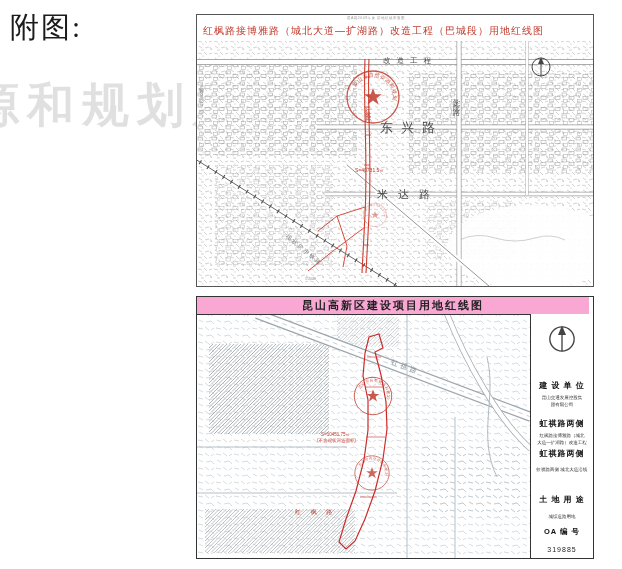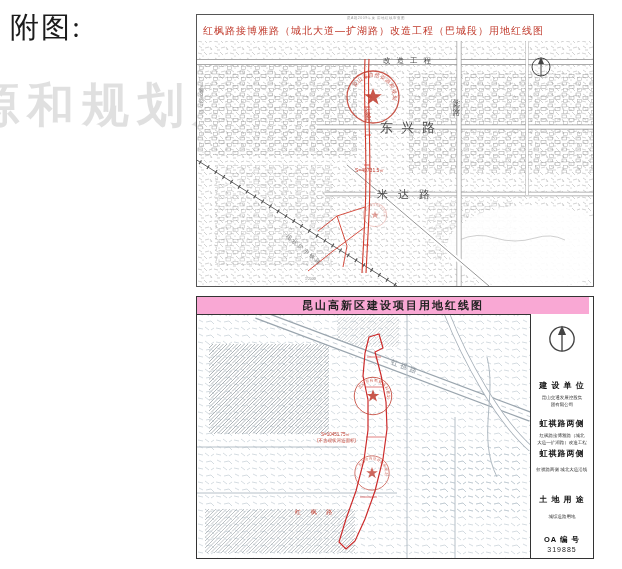--- a/index.html
+++ b/index.html
@@ -164,18 +164,18 @@
       <div class="ph" style="top:66px;text-align:center;">建 设 单 位</div>
       <div class="pv" style="top:81px;">昆山交通发展控股集</div>
       <div class="pv" style="top:88px;">团有限公司</div>
       <div class="ph" style="top:104px;">虹祺路两侧</div>
       <div class="pv" style="top:119px;">红枫路接博雅路（城北</div>
       <div class="pv" style="top:126px;">大道—扩湖路）改造工程</div>
       <div class="ph" style="top:134px;">虹祺路两侧</div>
       <div class="pv" style="top:153px;">虹祺路两侧  城北大道沿线</div>
       <div class="ph" style="top:180px;">土 地 用 途</div>
       <div class="pv" style="top:200px;">城镇道路用地</div>
-      <div class="ph" style="top:213px;font-size:7.5px;margin-top:8px;">OA 编 号</div>
+      <div class="ph" style="top:213px;font-size:7.5px;">OA 编 号</div>
       <div class="pnum" style="top:232px;">319885</div>
     </div>
   </div>
 
 </div>
 
 </body></html>

